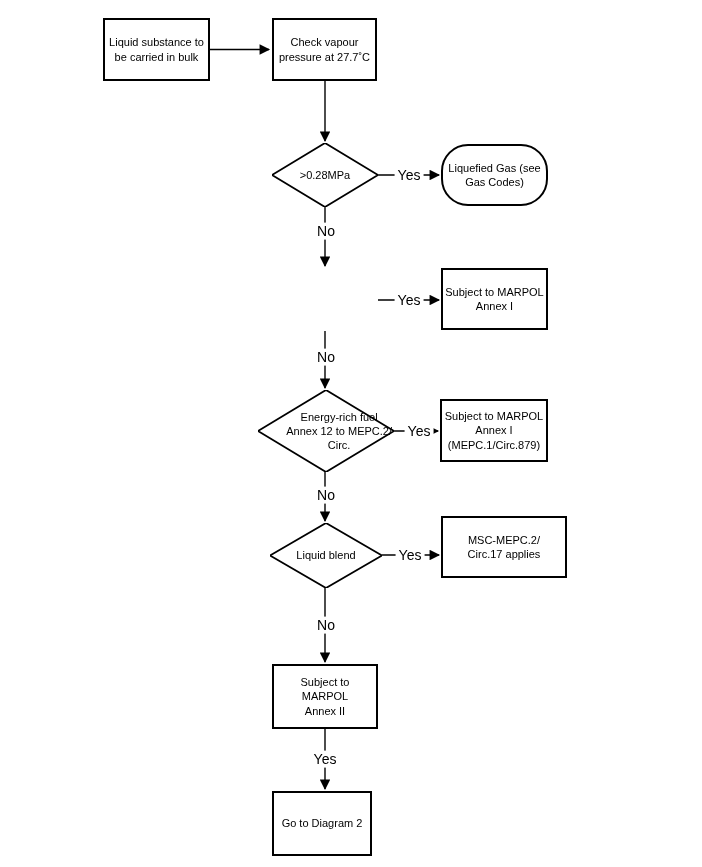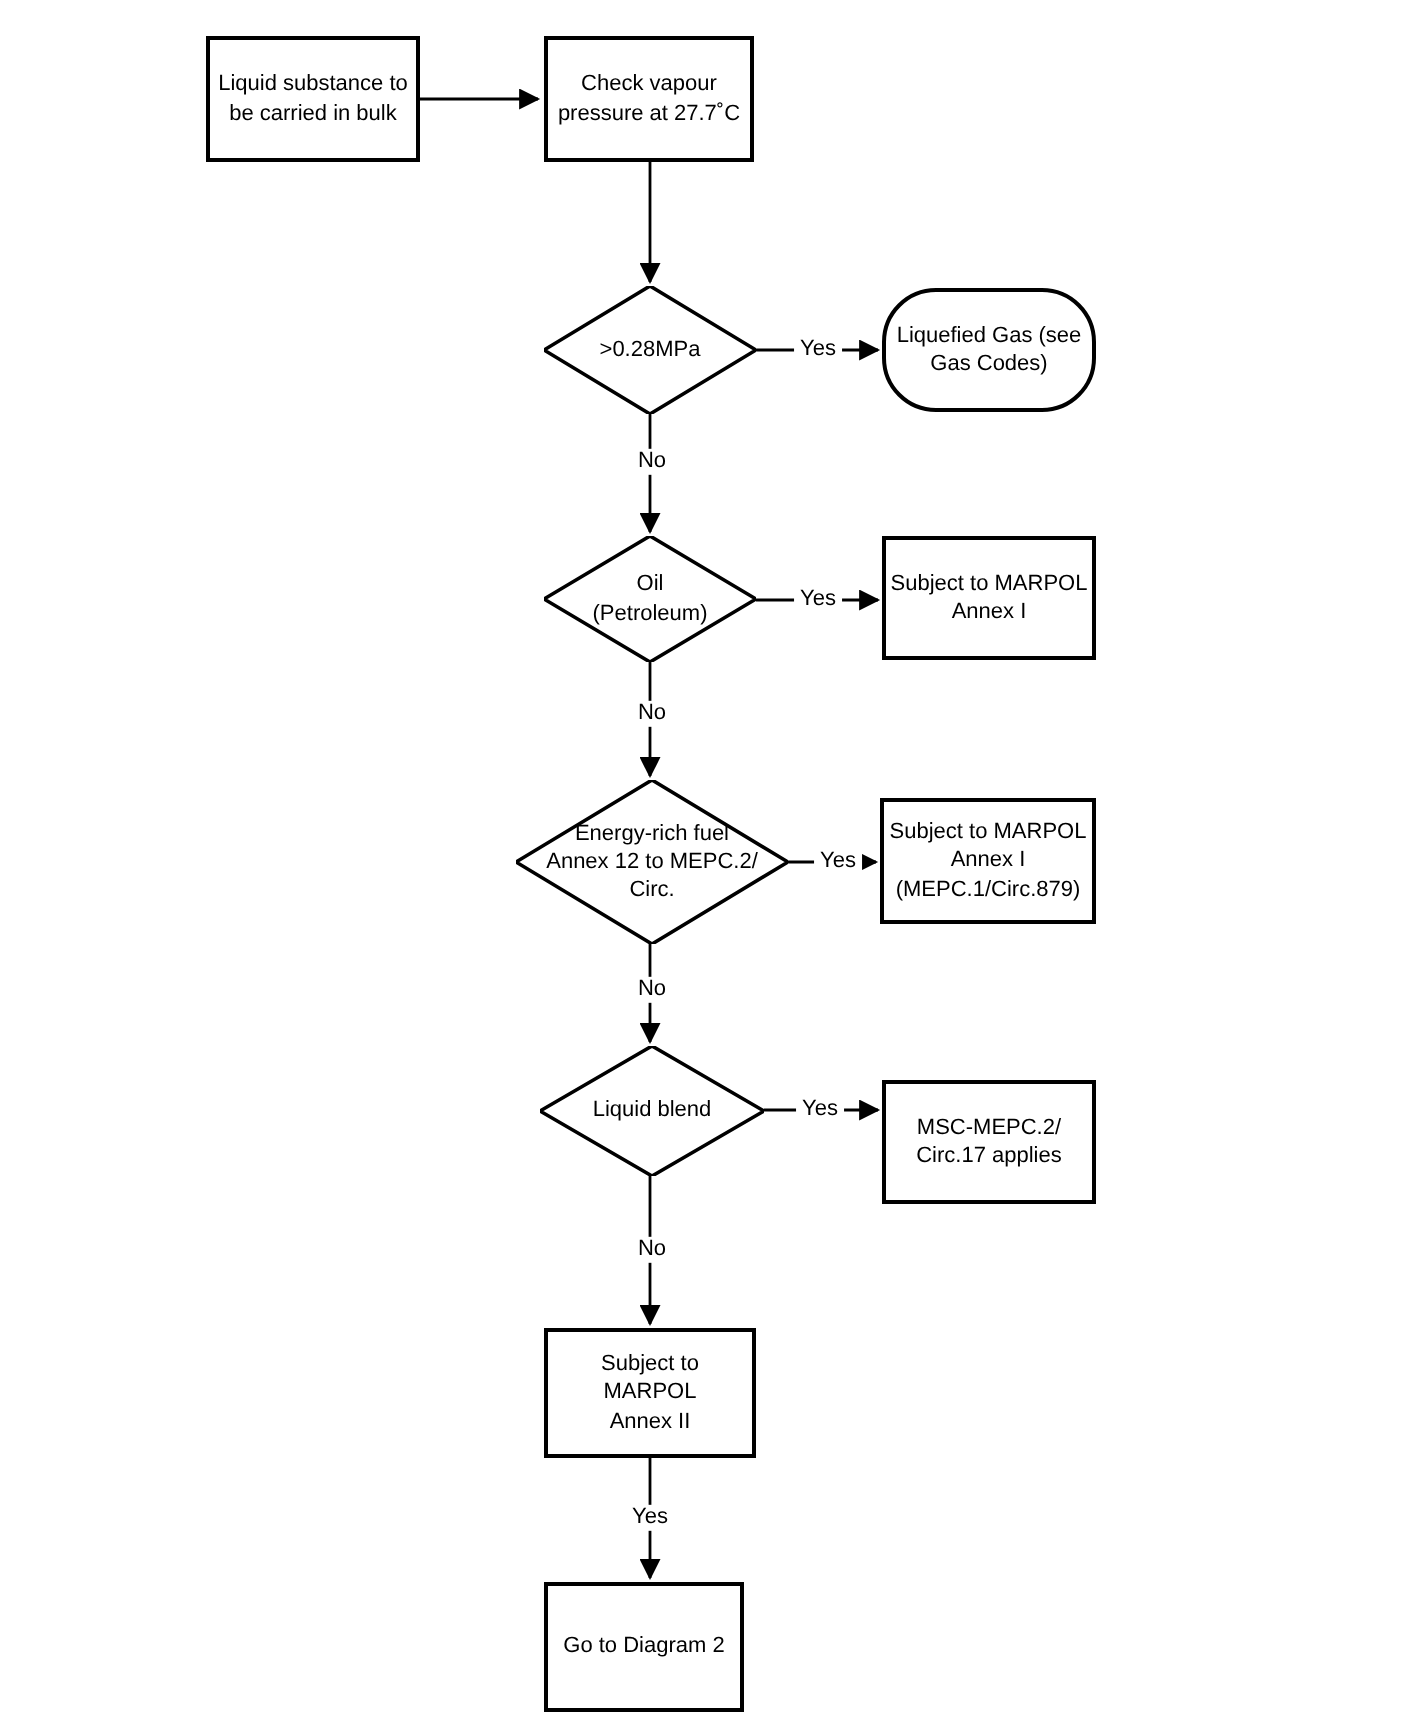--- a/index.html
+++ b/index.html
@@ -14,35 +14,35 @@
     position:absolute;display:flex;align-items:center;justify-content:center;
     text-align:center;font-size:11px;line-height:1.28;
   }
   .rect{background:var(--node_fill,#fff);border:2px solid var(--line,#000);box-sizing:border-box;}
   .diamond{background:transparent;}
   .diamond svg{position:absolute;left:0;top:0;width:100%;height:100%;}
   .diamond polygon{fill:var(--node_fill,#fff);stroke:var(--line,#000);stroke-width:1.8;}
   .txt{position:relative;z-index:1;white-space:pre-line;padding:0 2px;}
   .edge-label{
     position:absolute;transform:translate(-50%,-50%);
-    background:var(--background,#fff);padding:0 3px;font-size:11px;line-height:1.2;z-index:2;
+    background:var(--background,#fff);padding:0 3px;font-size:14px;line-height:1.2;z-index:2;
   }
   
   .b-start  {left:103px;top:18px; width:107px;height:63px;}
   .b-check  {left:272px;top:18px; width:105px;height:63px;}
   .b-gas    {left:441px;top:144px;width:107px;height:62px;border-radius:27px;}
   .b-annex1 {left:441px;top:268px;width:107px;height:62px;}
   .b-annex1c{left:440px;top:399px;width:108px;height:63px;}
-  .b-msc    {left:441px;top:540px;width:107px;height:62px;align-items:center;}
+  .b-msc    {left:441px;top:516px;width:126px;height:62px;align-items:center;}
   .b-annex2 {left:272px;top:664px;width:106px;height:65px;}
   .b-goto   {left:272px;top:791px;width:100px;height:65px;}
   
   .d-pressure{left:272px;top:143px;width:106px;height:64px;text-align:right;}
   .d-oil     {left:272px;top:268px;width:106px;height:63px;}
-  .d-energy  {left:258px;top:390px;width:136px;height:82px;}
+  .d-energy  {left:258px;top:390px;width:136px;height:82px;justify-content:flex-end;}
   .d-biofuel {left:270px;top:523px;width:112px;height:65px;}
   
   .el-yes1{left:409px;top:175px;}
   .el-no1 {left:326px;top:231px;}
   .el-yes2{left:409px;top:300px;}
   .el-no2 {left:326px;top:357px;}
   .el-yes3{left:419px;top:431px;}
   .el-no3 {left:326px;top:495px;}
   .el-yes4{left:410px;top:555px;}
   .el-no4 {left:326px;top:625px;}
@@ -87,27 +87,20 @@
       <polygon points="50,0 100,50 50,100 0,50" vector-effect="non-scaling-stroke"></polygon>
     </svg>
     <span class="txt">&gt;0.28MPa</span>
   </div>
 
   <div class="node rect b-gas">
     <span class="txt">Liquefied Gas (see
 Gas Codes)</span>
   </div>
 
-  <div class="node diamond d-oil">
-    <svg viewBox="0 0 100 100" preserveAspectRatio="none">
-      <polygon points="50,0 100,50 50,100 0,50" vector-effect="non-scaling-stroke"></polygon>
-    </svg>
-    <span class="txt">Oil
-(Petroleum)</span>
-  </div>
 
   <div class="node rect b-annex1">
     <span class="txt">Subject to MARPOL
 Annex I</span>
   </div>
 
   <div class="node diamond d-energy">
     <svg viewBox="0 0 100 100" preserveAspectRatio="none">
       <polygon points="50,0 100,50 50,100 0,50" vector-effect="non-scaling-stroke"></polygon>
     </svg>

